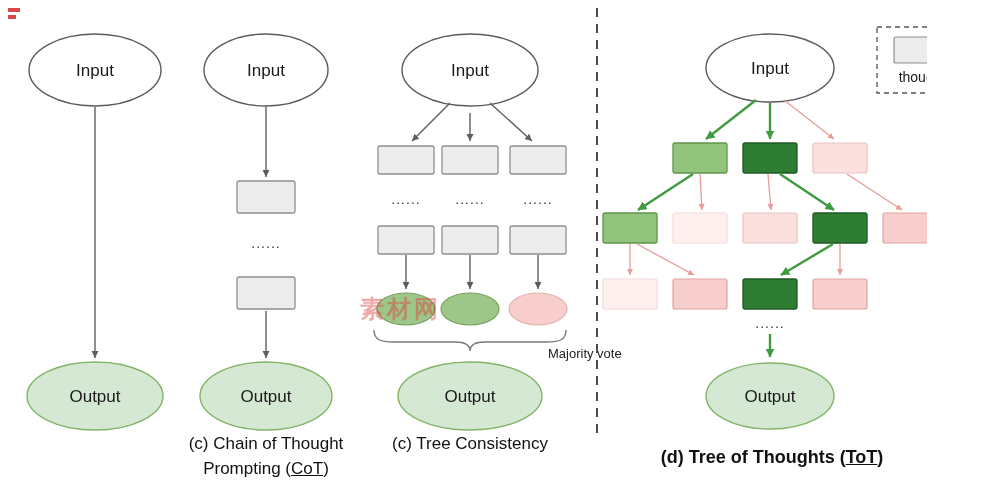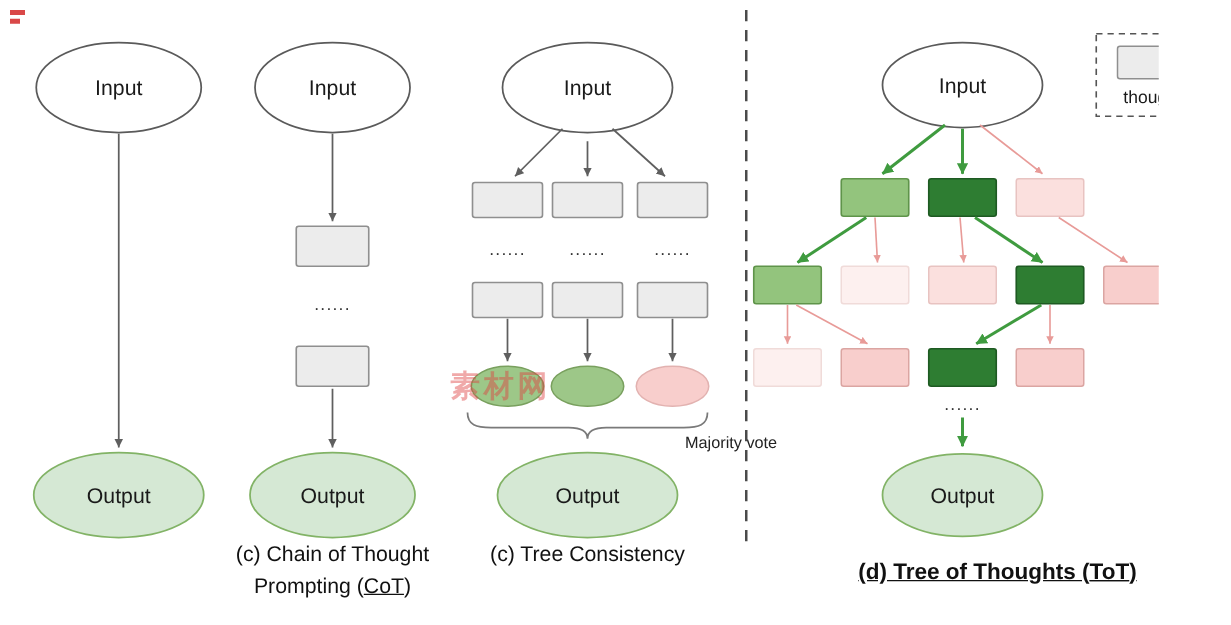--- a/index.html
+++ b/index.html
@@ -154,17 +154,17 @@
 
   <div class="caption" style="left:156px;top:431px;width:220px;">
     <span>(c) Chain of Thought</span><br>
     <span><span>Prompting (</span><span class="u">CoT</span><span>)</span></span>
   </div>
 
   <div class="caption" style="left:360px;top:431px;width:220px;">
     <span>(c) Tree Consistency</span><br>
   </div>
 
-  <div class="caption caption-d" style="left:648px;top:445px;width:300px;text-decoration:underline;">
+  <div class="caption caption-d" style="left:622px;top:445px;width:300px;">
     <span><span>(d) Tree of Thoughts (</span><span class="u">ToT</span><span>)</span></span>
   </div>
 
 </div>
 
 </body></html>

